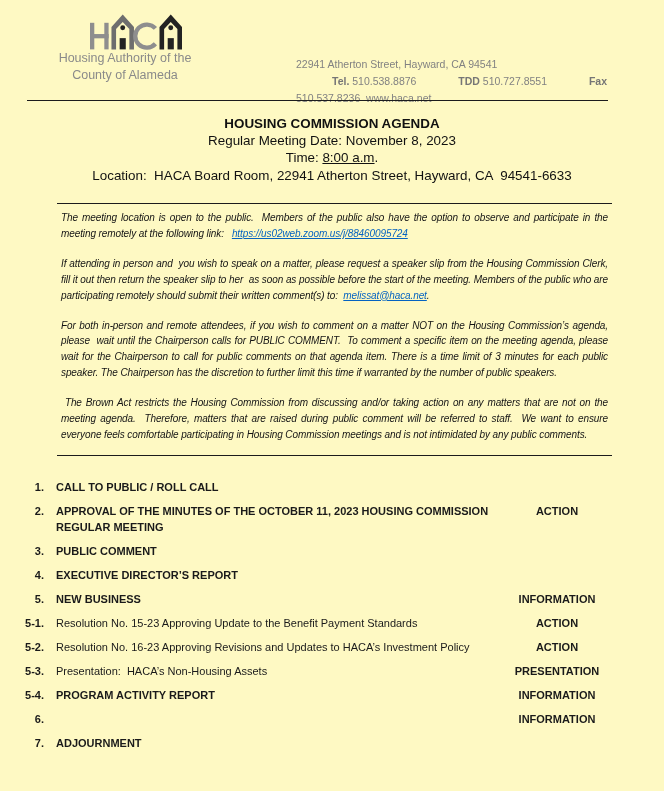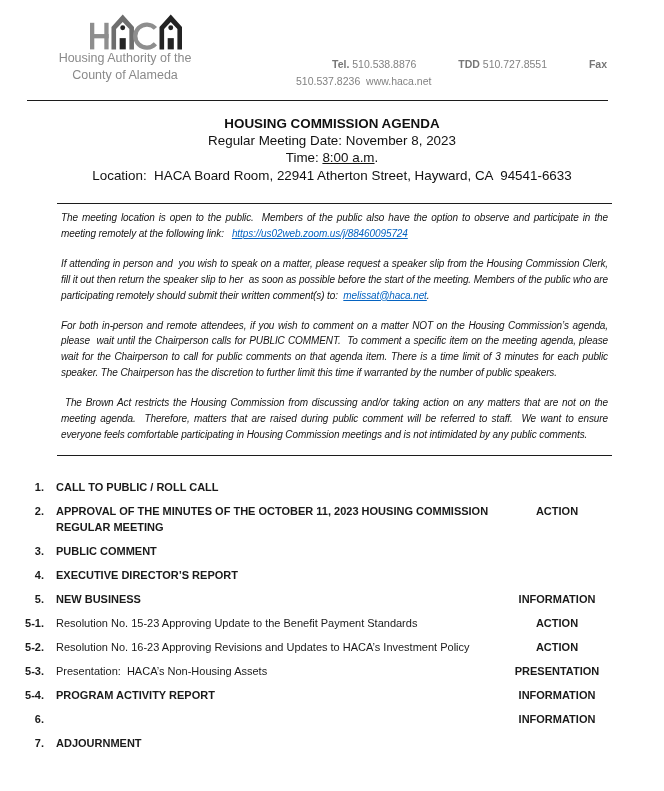--- a/index.html
+++ b/index.html
@@ -1,21 +1,21 @@
 <!DOCTYPE html>
 <html><head>
 <meta charset="utf-8">
 <style>
   * { margin:0; padding:0; box-sizing:border-box; }
   html,body { background:#e8e8e8; }
   .page {
     position:relative;
     width:664px; height:791px;
     margin:0 auto;
-    background:#ffffff;
+    background:#fef9c3;
     font-family:"Liberation Sans", sans-serif;
     color:#1a1a1a;
     overflow:hidden;
   }
   .prewrap { white-space:pre-wrap; }
 
   
   .logo-svg { position:absolute; left:90px; top:13px; }
   .logo-caption {
     position:absolute; left:30px; top:50px; width:190px;
@@ -89,20 +89,21 @@
       <rect x="8" y="24" width="6" height="11" fill="#232323"></rect>
     </g>
   </svg>
 
   <div class="logo-caption">
     <div>Housing Authority of the</div>
     <div>County of Alameda</div>
   </div>
 
   <div class="address-block">
+    <div>22941 Atherton Street, Hayward, CA 94541</div>
     <div class="prewrap"><span class="lbl">Tel.</span><span> 510.538.8876  </span><span class="lbl">TDD</span><span> 510.727.8551  </span><span class="lbl">Fax</span><span> 510.537.8236  </span><span>www.haca.net</span></div>
   </div>
 
   <div class="header-rule"></div>
 
   <div class="title-block">
     <div class="doc-title">HOUSING COMMISSION AGENDA</div>
     <div>Regular Meeting Date: November 8, 2023</div>
     <div><span class="prewrap">Time: </span><span class="time-underline">8:00 a.m</span><span>.</span></div>
     <div class="prewrap">Location:  HACA Board Room, 22941 Atherton Street, Hayward, CA  94541-6633</div>

